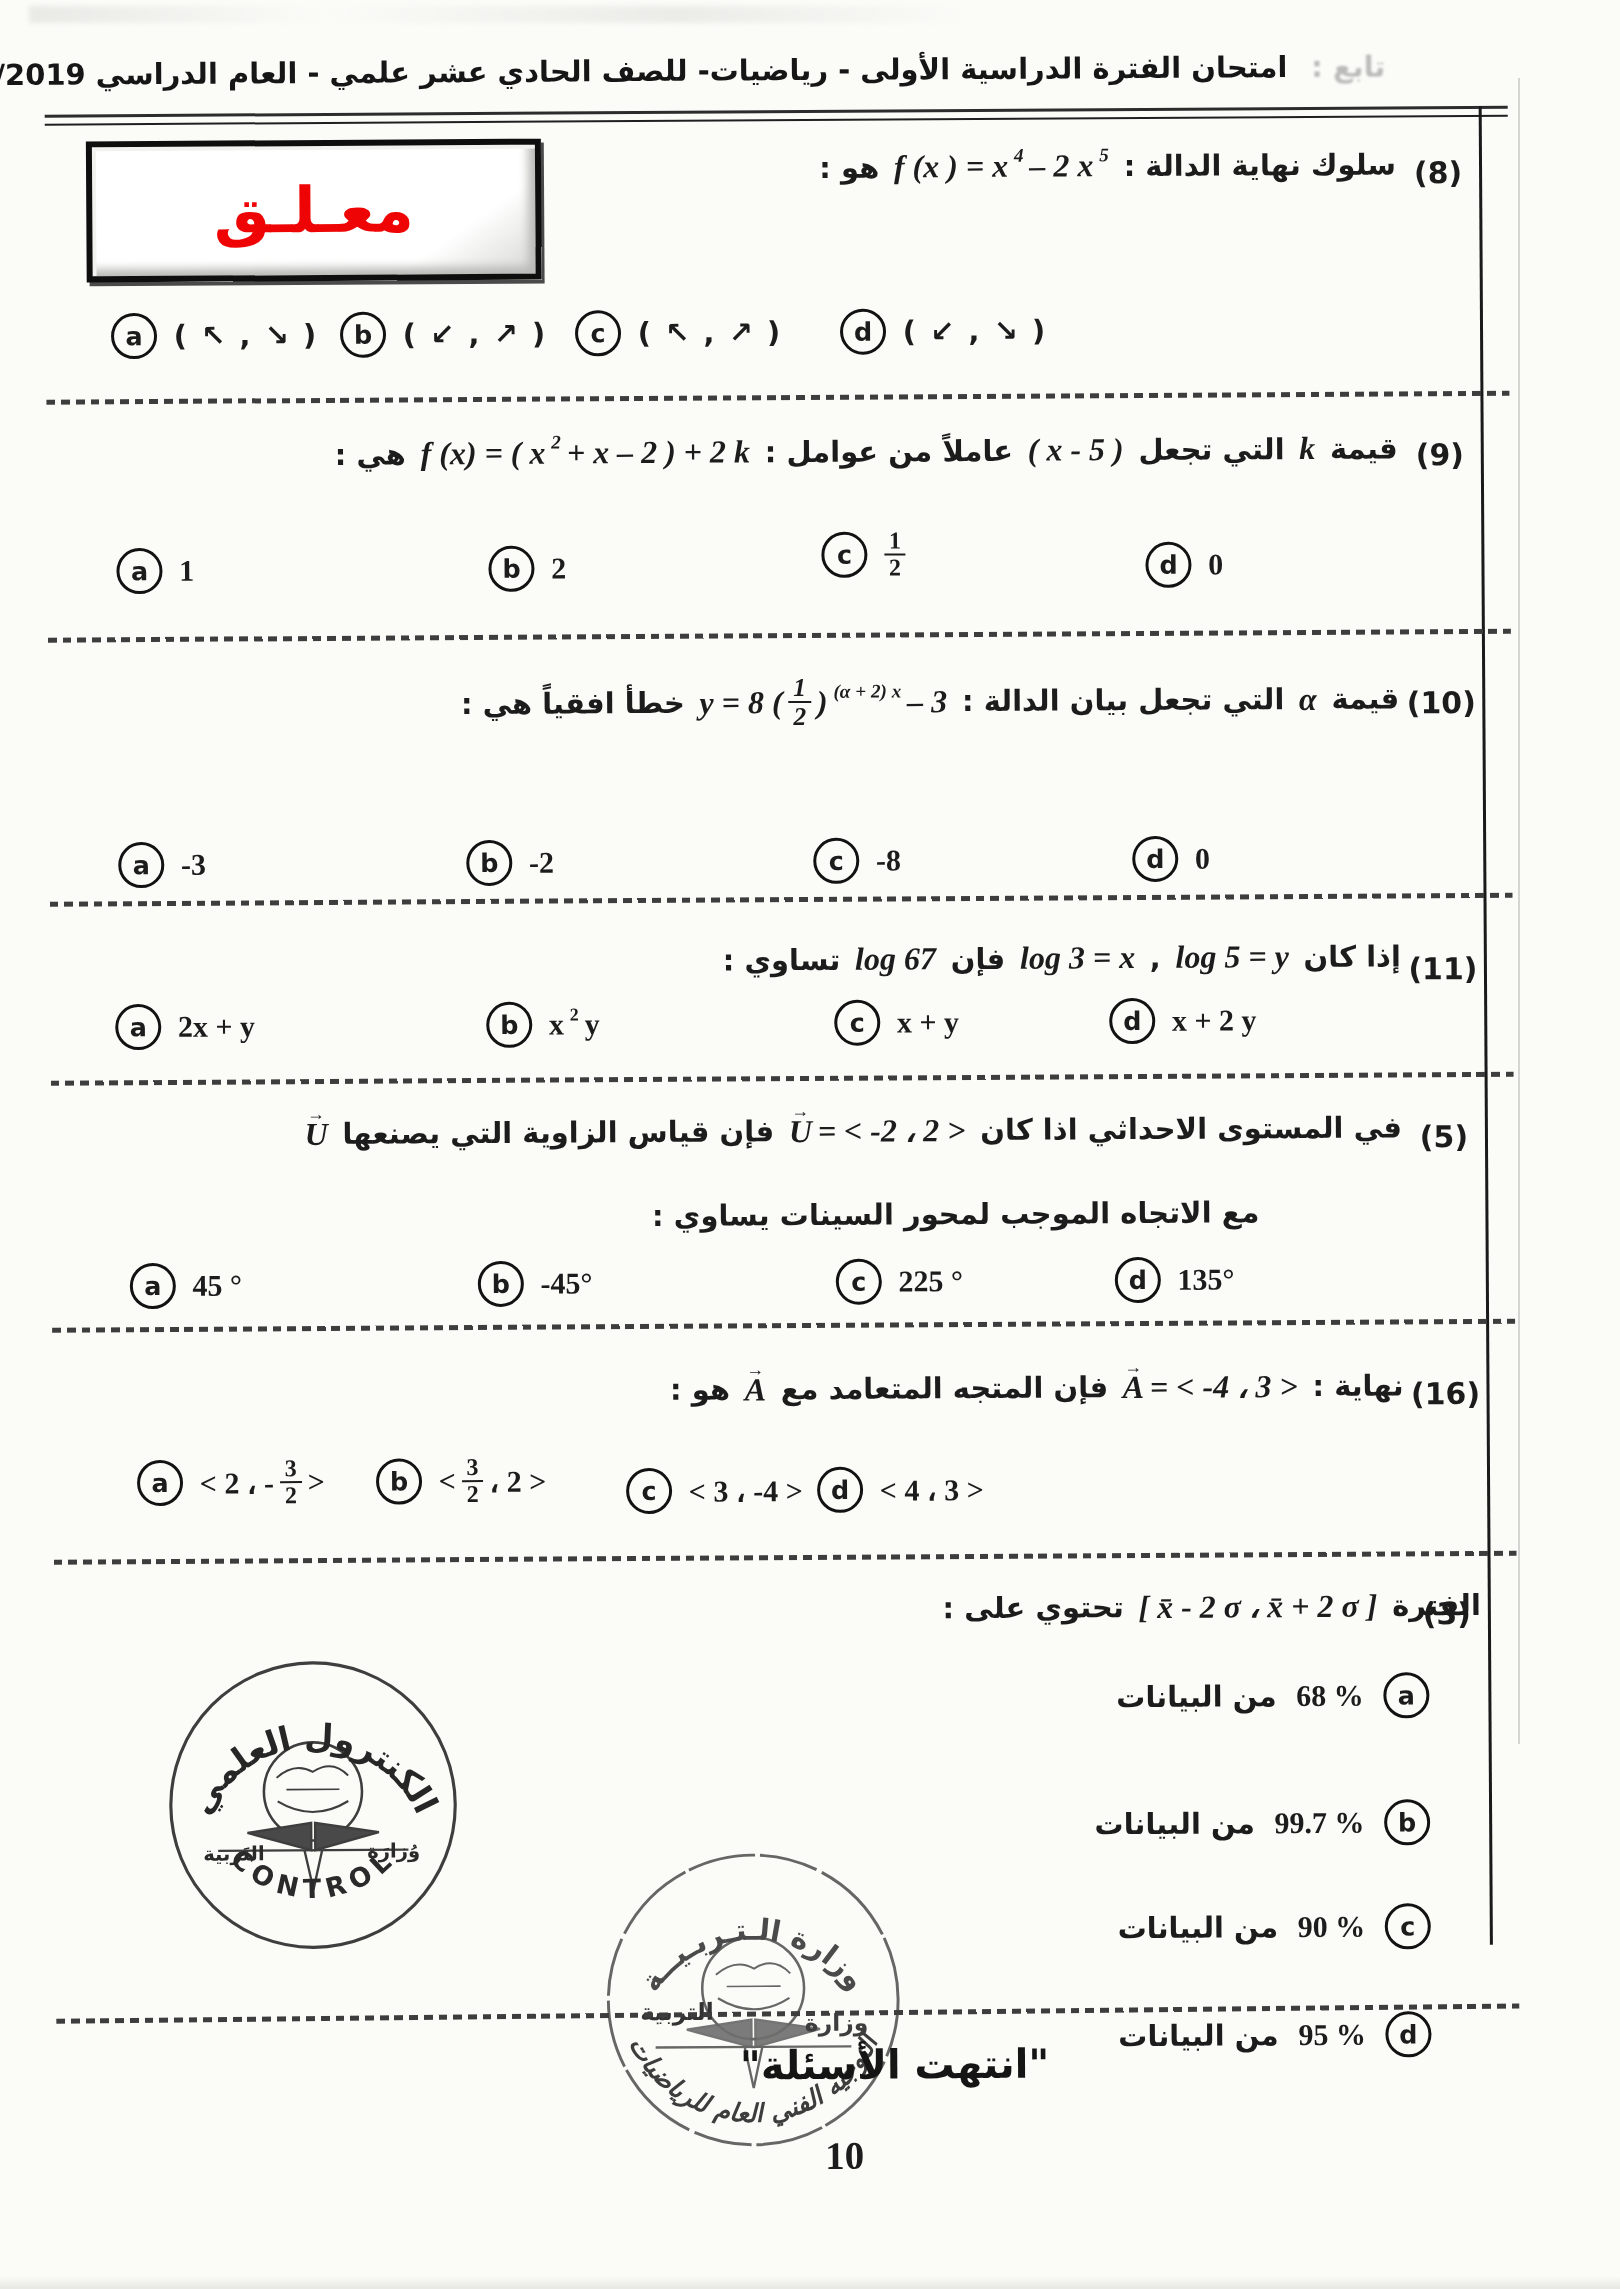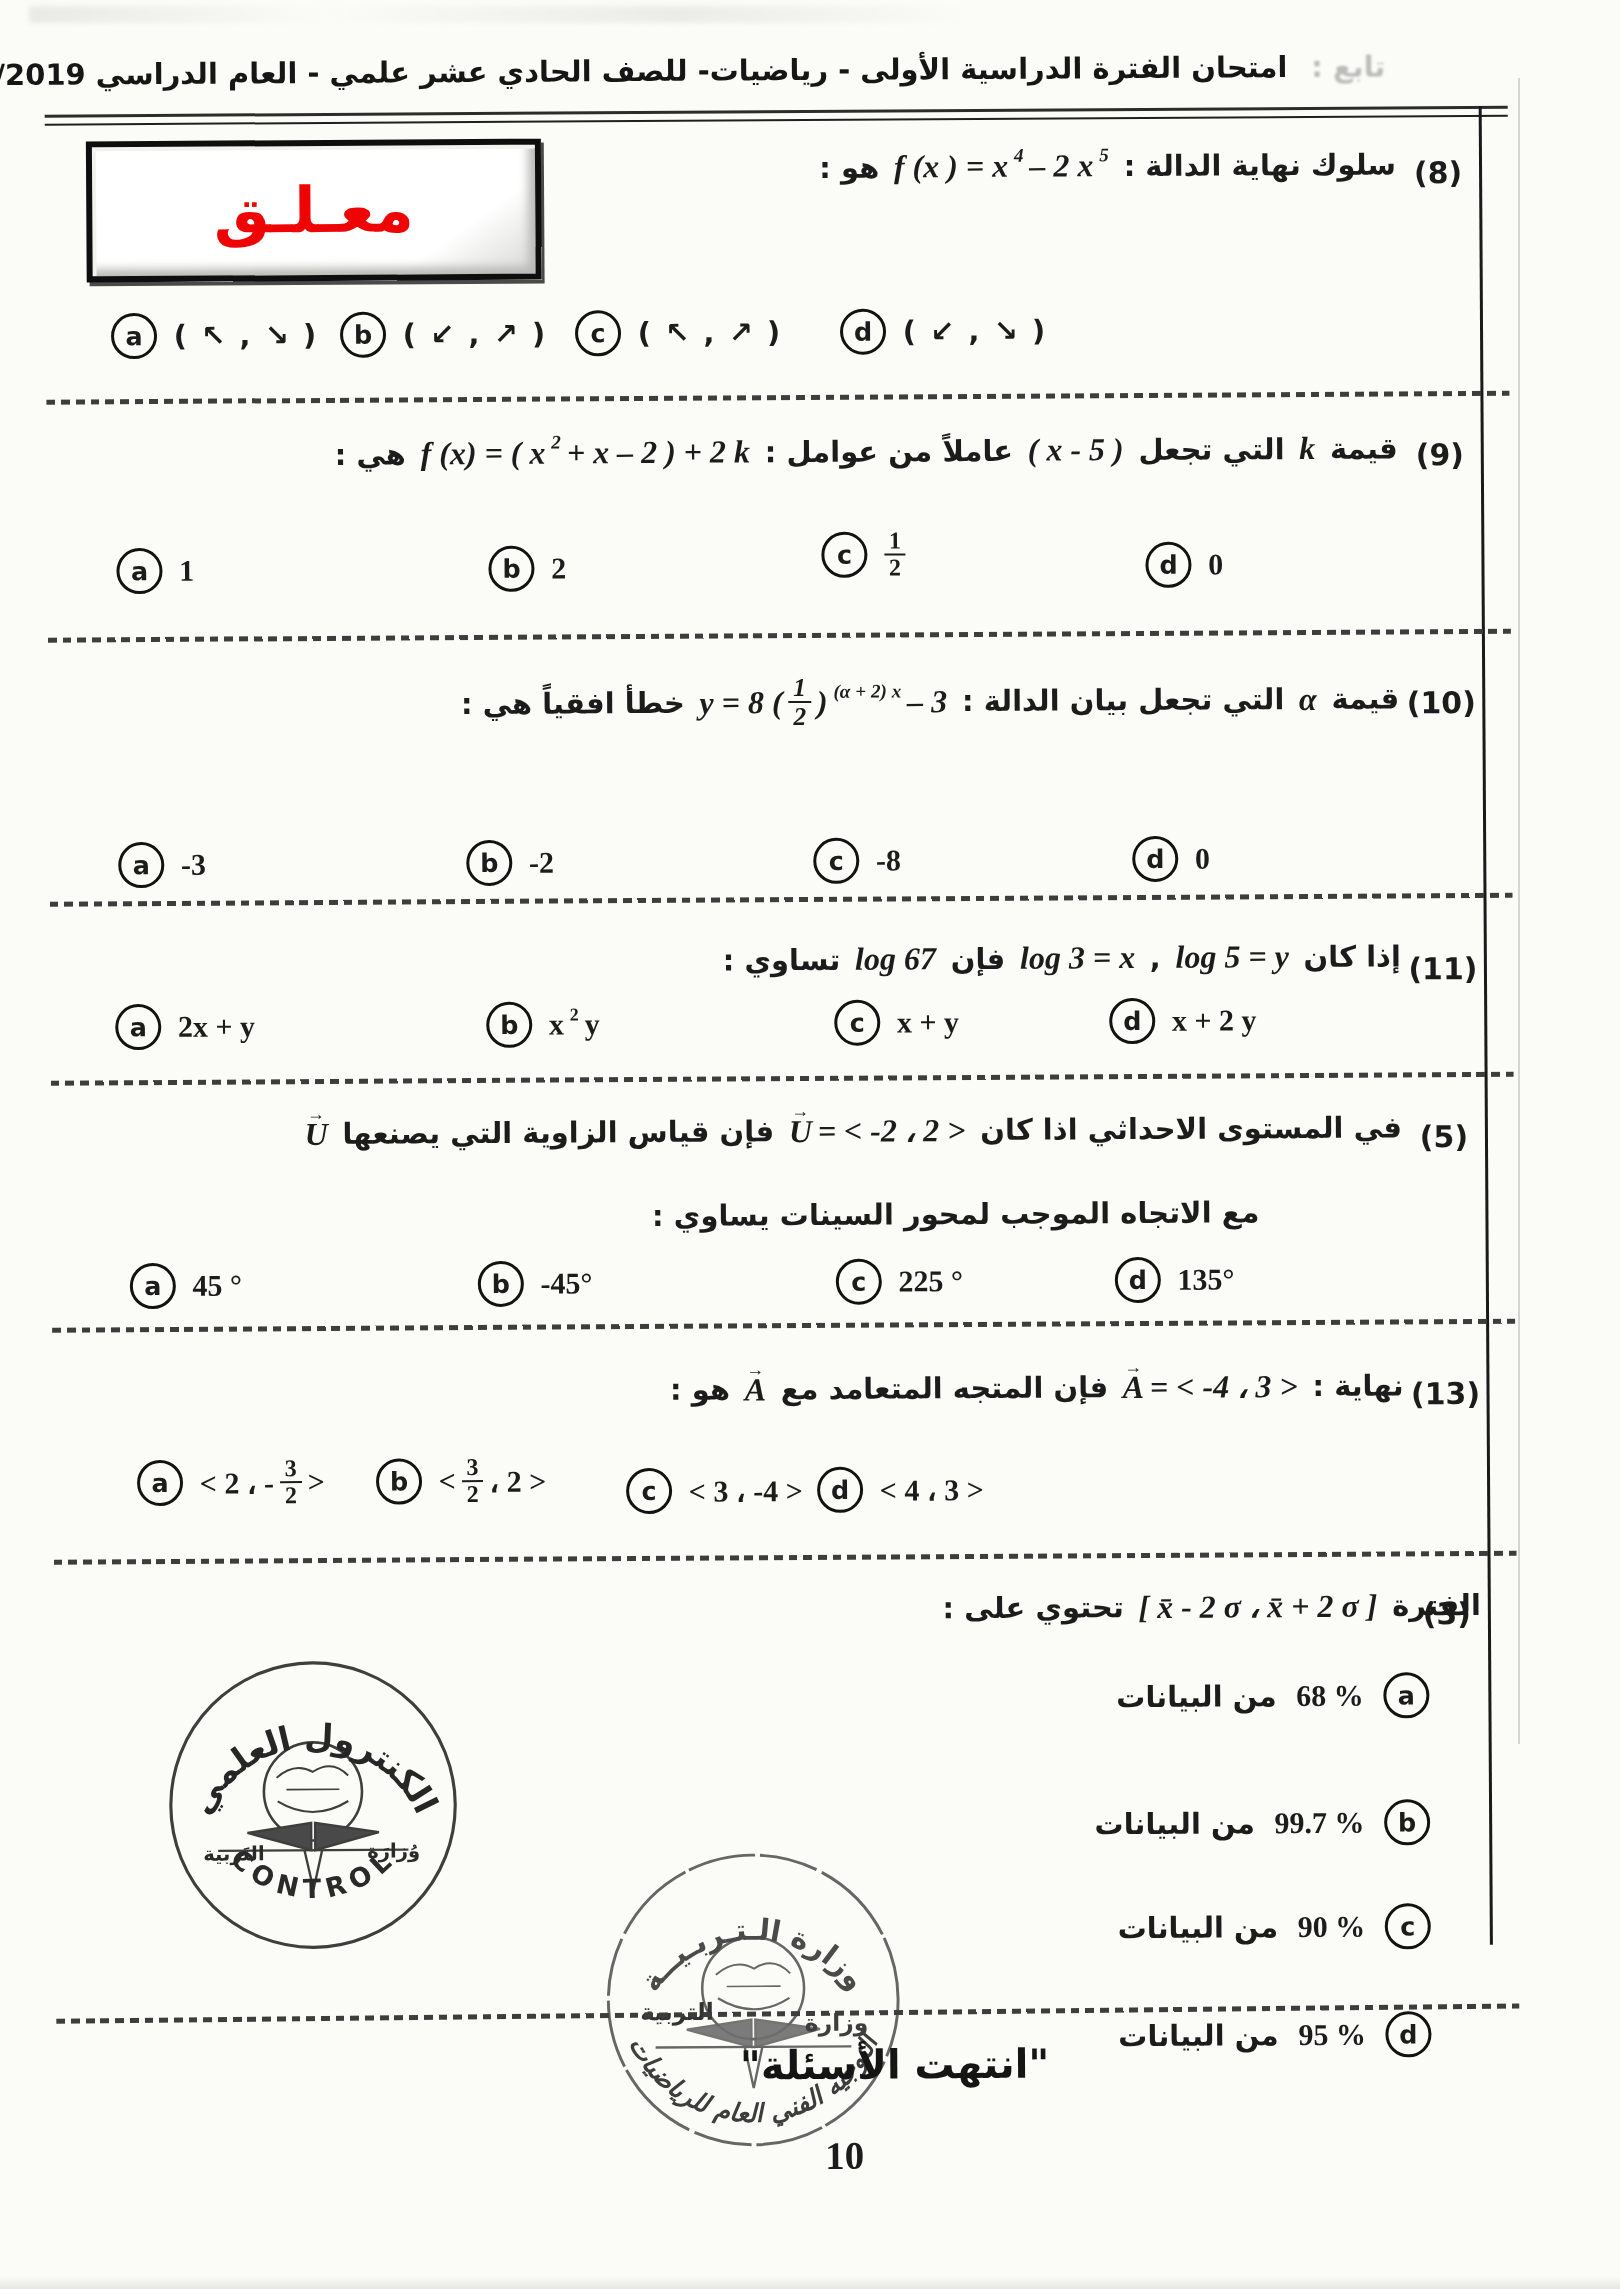--- a/index.html
+++ b/index.html
@@ -255,21 +255,21 @@
     <div class="opt" style="left:835px;top:1259px">
       <span class="circ">c</span>
       <span class="optv">225 °</span>
     </div>
     <div class="opt" style="left:1114px;top:1259px">
       <span class="circ">d</span>
       <span class="optv">135°</span>
     </div>
     <div class="sep" style="top:1323px"></div>
 
-    <div class="qnum" style="top:1380px">(13)</div>
+    <div class="qnum" style="top:1380px">(16)</div>
     <div class="qline" style="top:1370px">
       <span class="ar">نهاية :</span>
       <span class="math">
           <span class="vec">A</span>
           <span>= &lt; -4 ، 3 &gt;</span>
         </span>
       <span class="ar">فإن المتجه المتعامد مع</span>
       <span class="math">
           <span class="vec">A</span>
         </span>

